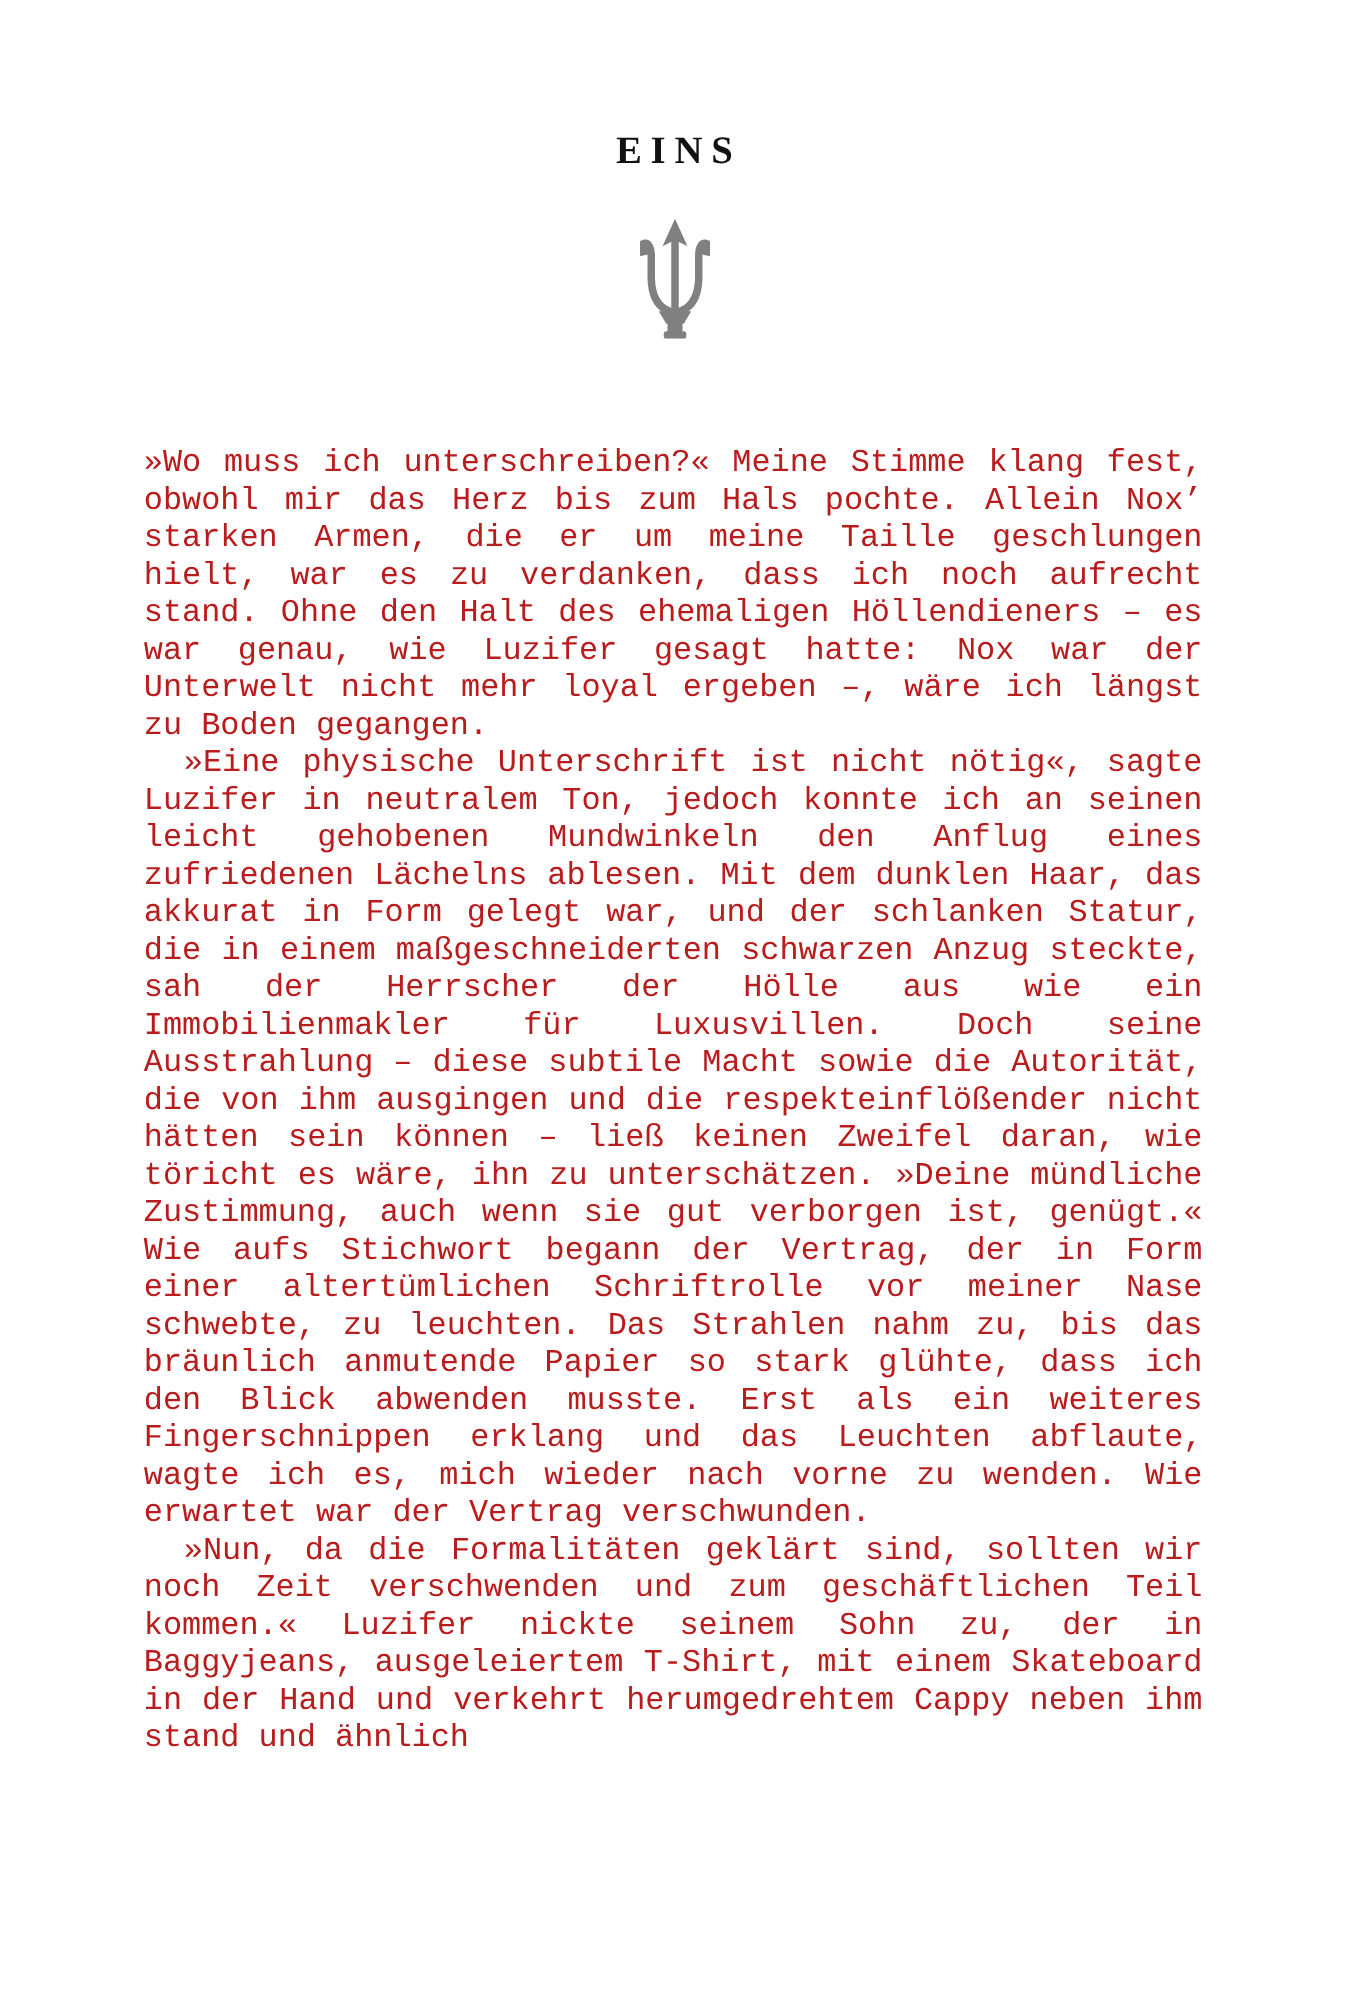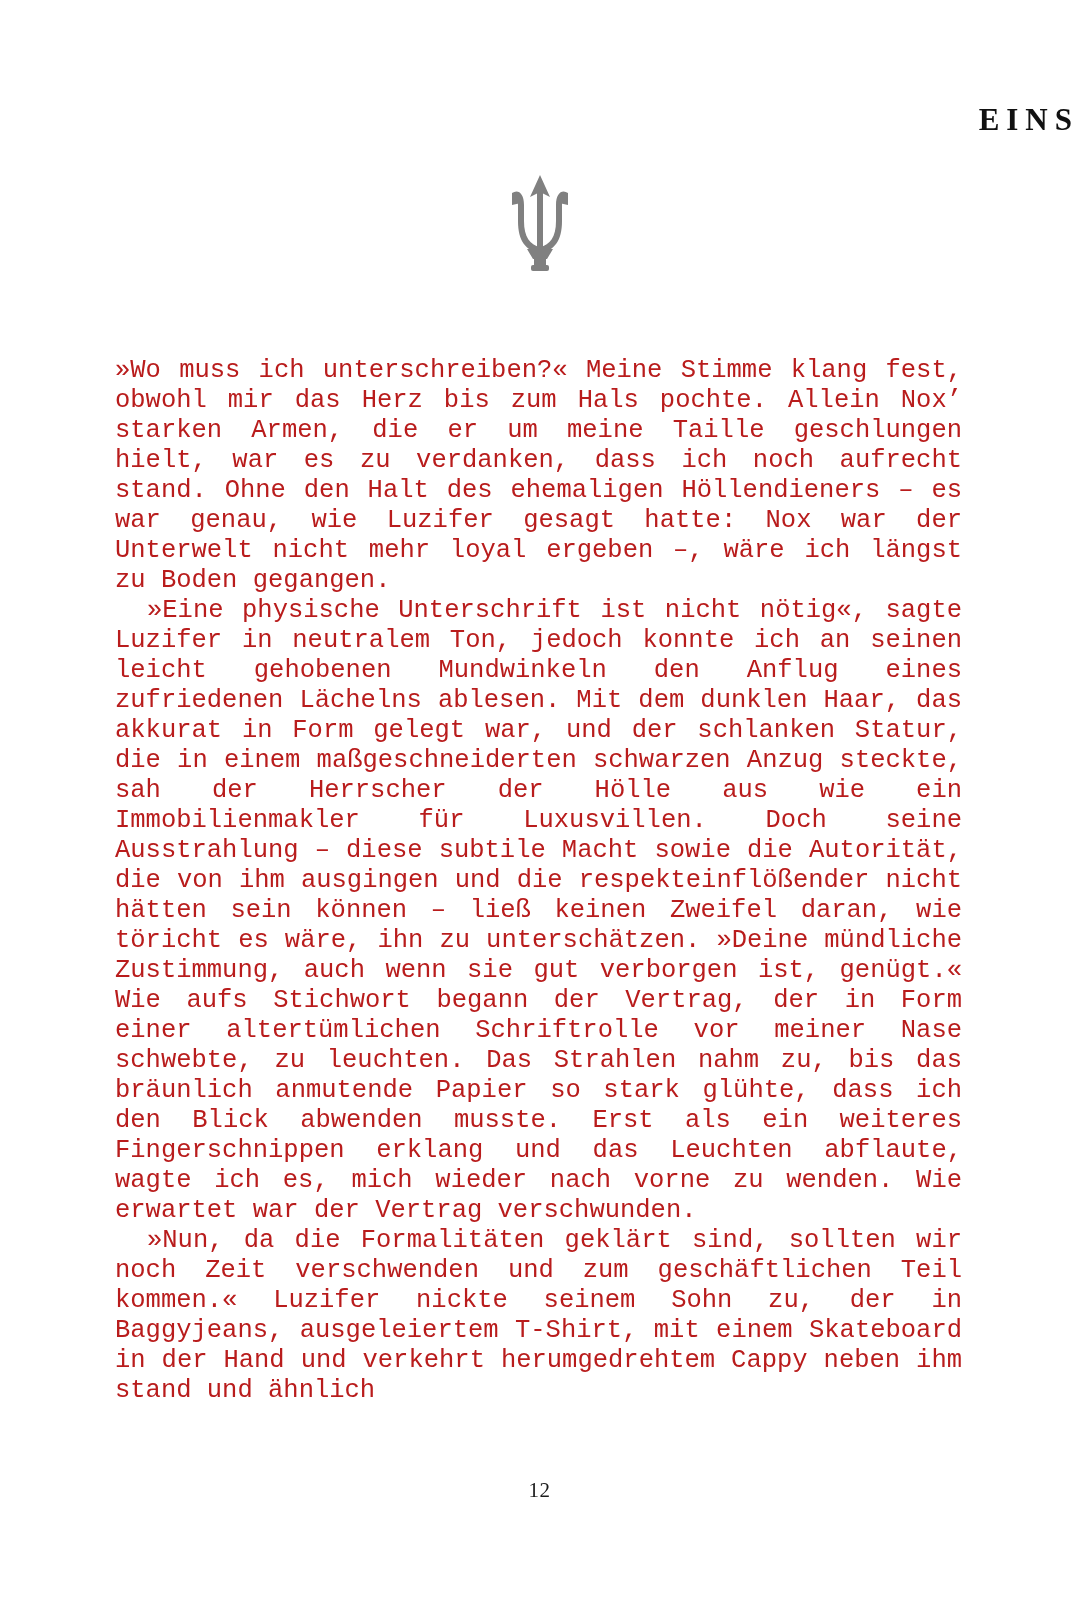--- a/index.html
+++ b/index.html
@@ -18,21 +18,21 @@
 
   .page {
     width: 1079px;
     height: 1600px;
     position: relative;
     box-sizing: border-box;
   }
 
   
   .chapter-head {
-    text-align: right;
+    text-align: center;
     padding-top: 104px;
   }
   .chapter-title {
     font-family: "Liberation Serif", "DejaVu Serif", serif;
     font-size: 31px;
     font-weight: bold;
     letter-spacing: 7px;
     text-indent: 7px;
     color: #111111;
     line-height: 1;
@@ -133,15 +133,14 @@
       </g>
     </svg>
   </div>
 
   <div class="body-text">
     <p>»Wo muss ich unterschreiben?« Meine Stimme klang fest, obwohl mir das Herz bis zum Hals pochte. Allein Nox’ starken Armen, die er um meine Taille geschlungen hielt, war es zu verdanken, dass ich noch aufrecht stand. Ohne den Halt des ehemaligen Höllendieners – es war genau, wie Luzifer gesagt hatte: Nox war der Unterwelt nicht mehr loyal ergeben –, wäre ich längst zu Boden gegangen.</p>
     <p class="indent">»Eine physische Unterschrift ist nicht nötig«, sagte Luzifer in neutralem Ton, jedoch konnte ich an seinen leicht gehobenen Mundwinkeln den Anflug eines zufriedenen Lächelns ablesen. Mit dem dunklen Haar, das akkurat in Form gelegt war, und der schlanken Statur, die in einem maßgeschneiderten schwarzen Anzug steckte, sah der Herrscher der Hölle aus wie ein Immobilienmakler für Luxusvillen. Doch seine Ausstrahlung – diese subtile Macht sowie die Autorität, die von ihm ausgingen und die respekteinflößender nicht hätten sein können – ließ keinen Zweifel daran, wie töricht es wäre, ihn zu unterschätzen. »Deine mündliche Zustimmung, auch wenn sie gut verborgen ist, genügt.« Wie aufs Stichwort begann der Vertrag, der in Form einer altertümlichen Schriftrolle vor meiner Nase schwebte, zu leuchten. Das Strahlen nahm zu, bis das bräunlich anmutende Papier so stark glühte, dass ich den Blick abwenden musste. Erst als ein weiteres Fingerschnippen erklang und das Leuchten abflaute, wagte ich es, mich wieder nach vorne zu wenden. Wie erwartet war der Vertrag verschwunden.</p>
     <p class="indent">»Nun, da die Formalitäten geklärt sind, sollten wir noch Zeit verschwenden und zum geschäftlichen Teil kommen.« Luzifer nickte seinem Sohn zu, der in Baggyjeans, ausgeleiertem T-Shirt, mit einem Skateboard in der Hand und verkehrt herumgedrehtem Cappy neben ihm stand und ähnlich</p>
   </div>
 
-  <div class="folio">12</div>
 
 </div>
 
 </body></html>

